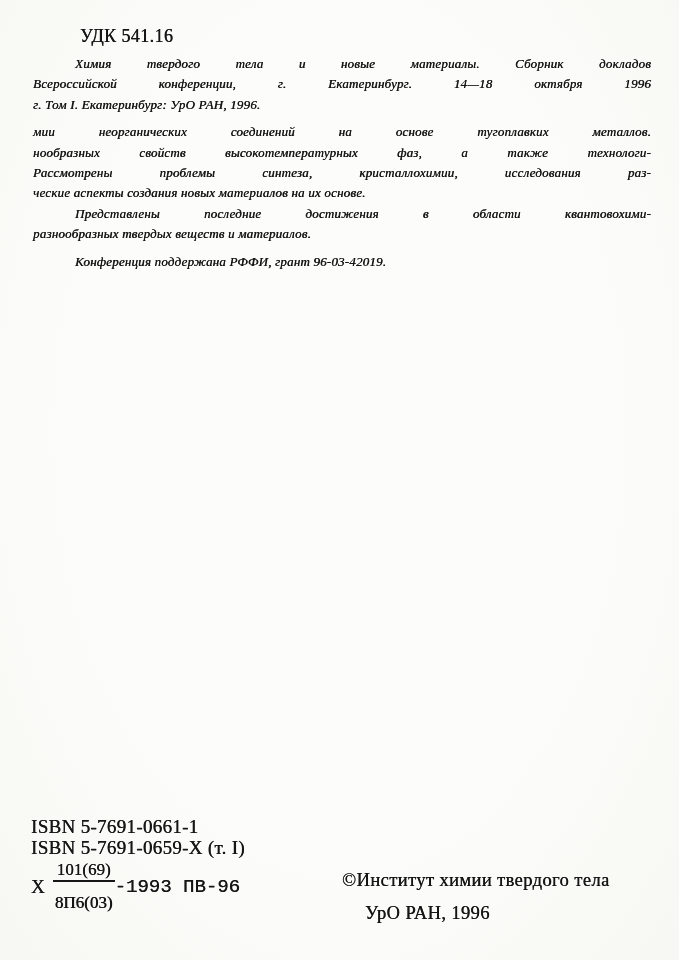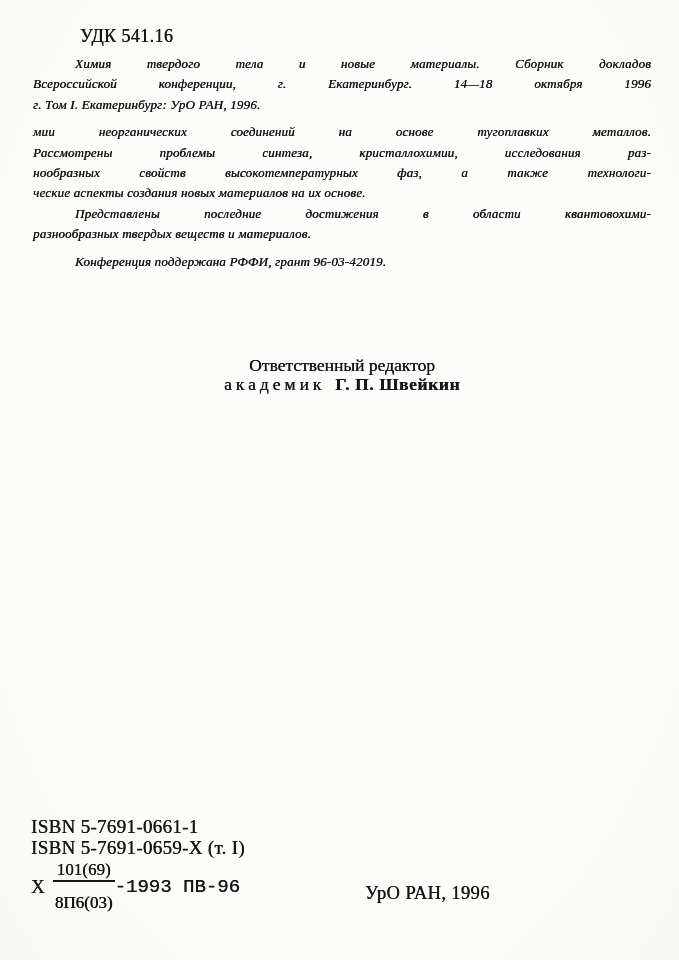--- a/index.html
+++ b/index.html
@@ -117,51 +117,46 @@
   <div class="udk">УДК 541.16</div>
 
   <div class="abstract">
     <div class="para">
       <div class="ln just first">Химия твердого тела и новые материалы. Сборник докладов</div>
       <div class="ln just">Всероссийской конференции, г. Екатеринбург. 14—18 октября 1996</div>
       <div class="ln">г. Том I. Екатеринбург: УрО РАН, 1996.</div>
     </div>
     <div class="para gap">
       <div class="ln just">мии неорганических соединений на основе тугоплавких металлов.</div>
+      <div class="ln just">нообразных свойств высокотемпературных фаз, а также технологи-</div>
       <div class="ln just">Рассмотрены проблемы синтеза, кристаллохимии, исследования раз-</div>
-      <div class="ln just">нообразных свойств высокотемпературных фаз, а также технологи-</div>
       <div class="ln">ческие аспекты создания новых материалов на их основе.</div>
     </div>
     <div class="para">
       <div class="ln just first">Представлены последние достижения в области квантовохими-</div>
       <div class="ln">разнообразных твердых веществ и материалов.</div>
     </div>
     <div class="para gap">
       <div class="ln first">Конференция поддержана РФФИ, грант 96-03-42019.</div>
     </div>
   </div>
 
-  <div class="editor">
-    <div>Ответственный редактор</div>
-    <div>
-      <span class="rank">академик</span><span class="name">Г. П. Швейкин</span>
-    </div>
-  </div>
 
   <div class="isbn-block">
     <div>ISBN 5-7691-0661-1</div>
     <div>ISBN 5-7691-0659-X (т. I)</div>
   </div>
 
   <div class="class-code">
     <span class="cc-prefix">Х</span>
     <span class="frac">
       <span class="frac-num">101(69)</span>
       <span class="frac-den">8П6(03)</span>
     </span>
     <span class="cc-suffix">-1993 ПВ-96</span>
   </div>
 
   <div class="copyright">
+    <div class="c1">©Институт химии твердого тела</div>
     <div class="c2">УрО РАН, 1996</div>
   </div>
 
 </div>
 
 </body></html>

